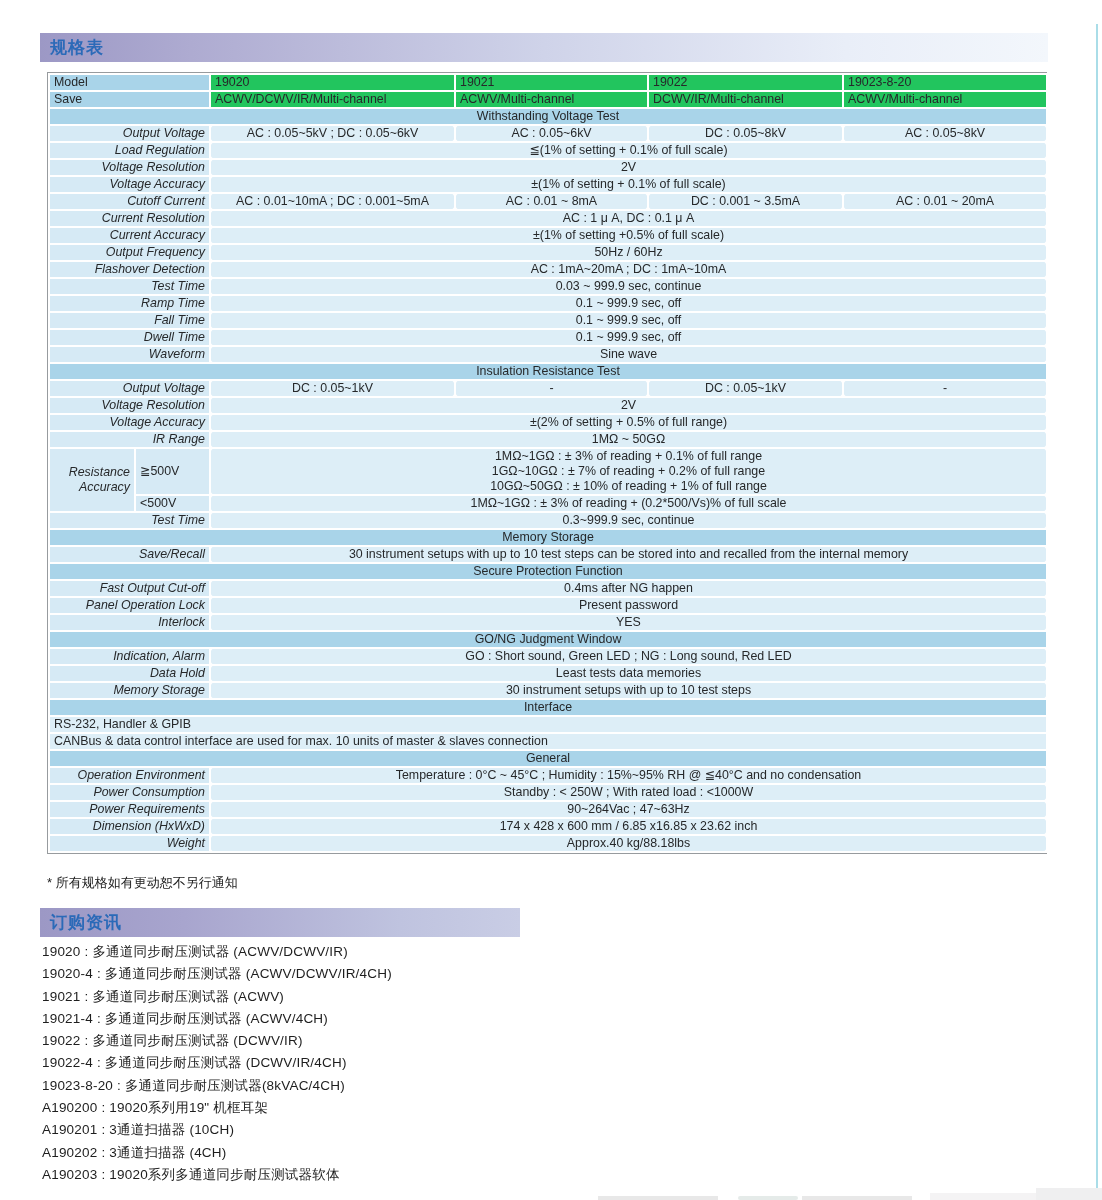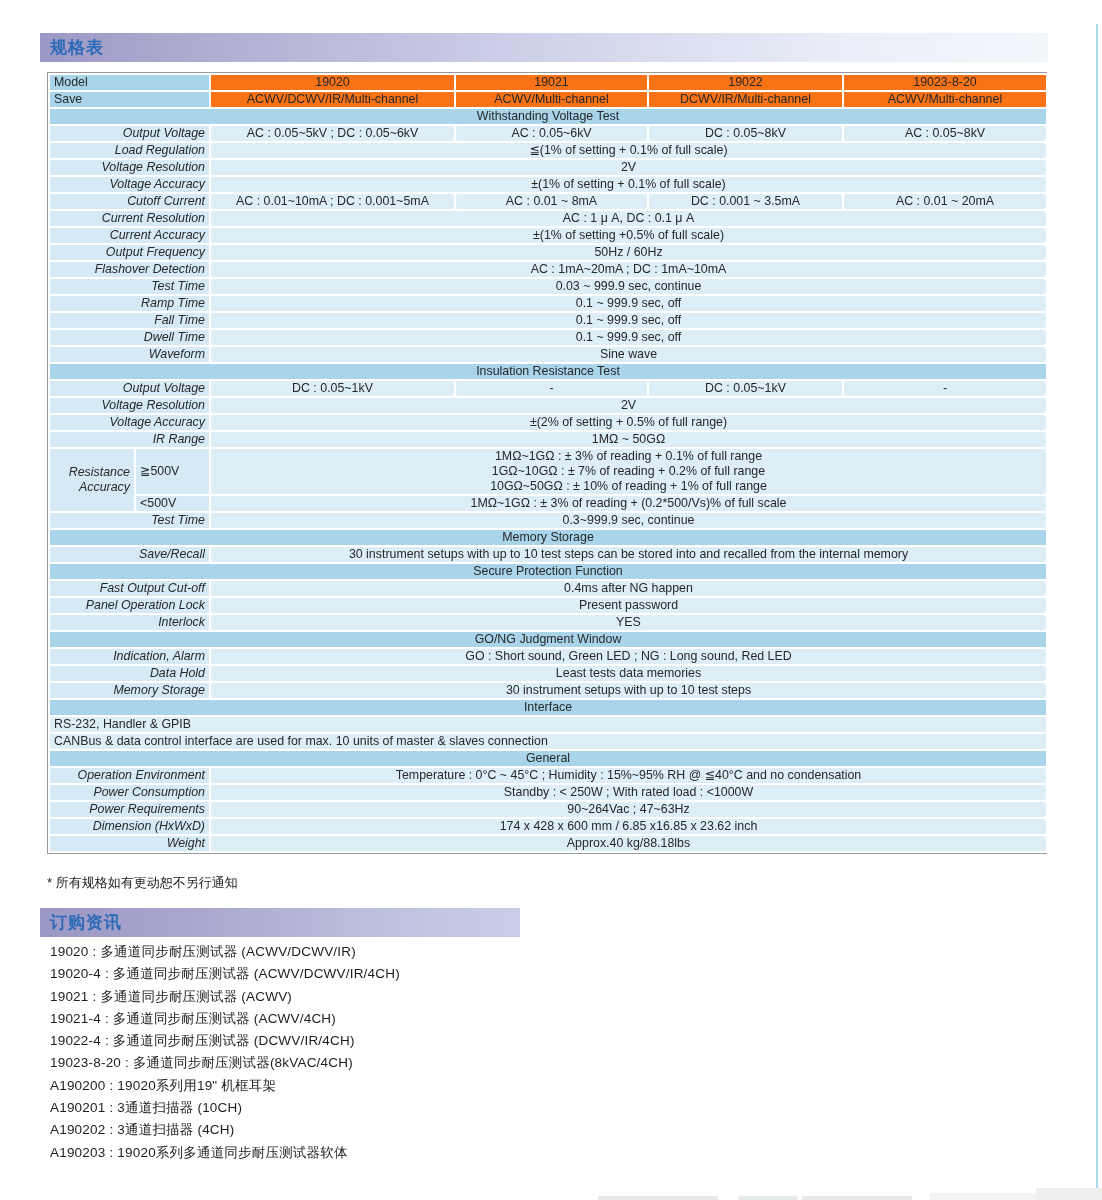--- a/index.html
+++ b/index.html
@@ -15,32 +15,32 @@
   #orderBar{left:40px;top:908px;width:480px;
      background:linear-gradient(to right,#9c98c5 0%,#a8a5ce 30%,#bfc3df 75%,#c9cde5 100%);}
 
   
   .tbl-wrap{position:absolute;left:47px;top:72px;width:998px;border:1.5px solid #979b9e;background:#fff;}
   table.spec{width:100%;border-collapse:collapse;table-layout:fixed;}
   table.spec td{border:2px solid #ffffff;padding:0 4px;font-size:12.4px;line-height:15px;
      vertical-align:middle;color:#26282a;overflow:hidden;white-space:normal;}
   td.sec{background:#a9d4e9;text-align:center;padding-left:6px;}
   td.hdrlbl{background:#a9d4e9;text-align:left;padding-left:6px;}
-  td.hdrval{background:#f97316;text-align:center;}
+  td.hdrval{background:#22c55e;text-align:left;}
   td.lbl{background:#d6eaf5;text-align:right;padding-left:6px;font-style:italic;}
   td.sublbl{background:#d6eaf5;text-align:left;padding-left:6px;}
   td.val{background:#ddeef7;text-align:center;border-radius:6px;}
   td.full{background:#ddeef7;text-align:left;padding-left:6px;}
   .cell-line{text-align:center;line-height:15px;}
 
   
   .footnote{position:absolute;left:47px;top:874px;font-size:13px;color:#222;}
 
   
-  .order-list{position:absolute;left:50px;top:941px;font-size:13.5px;color:#1e1e1e;}
+  .order-list{position:absolute;left:42px;top:941px;font-size:13.5px;color:#1e1e1e;}
   .order-list .order-item{line-height:22.3px;letter-spacing:.2px;}
 
   
   .edge-line{position:absolute;left:1096px;top:24px;width:2px;height:1176px;background:#8ed2e0;opacity:.75;}
   .corner-box{position:absolute;left:1036px;top:1188px;width:66px;height:12px;background:#efeff0;}
   .bottom-strip{position:absolute;left:930px;top:1193px;width:172px;height:7px;background:#f4f3f4;}
   .smudge{position:absolute;top:1196px;height:4px;background:#e2e2e2;opacity:.8;}
   .smudge.a{left:598px;width:120px;}
   .smudge.b{left:738px;width:60px;border-radius:2px;background:#dfe6e3;}
   .smudge.c{left:802px;width:110px;}
@@ -262,20 +262,21 @@
 
   <div class="title-bar" id="orderBar">
     <span class="bar-text">订购资讯</span>
   </div>
 
   <div class="order-list" id="orderList">
       <div class="order-item">19020 : 多通道同步耐压测试器 (ACWV/DCWV/IR)</div>
       <div class="order-item">19020-4 : 多通道同步耐压测试器 (ACWV/DCWV/IR/4CH)</div>
       <div class="order-item">19021 : 多通道同步耐压测试器 (ACWV)</div>
       <div class="order-item">19021-4 : 多通道同步耐压测试器 (ACWV/4CH)</div>
+      <div class="order-item">19022 : 多通道同步耐压测试器 (DCWV/IR)</div>
       <div class="order-item">19022-4 : 多通道同步耐压测试器 (DCWV/IR/4CH)</div>
       <div class="order-item">19023-8-20 : 多通道同步耐压测试器(8kVAC/4CH)</div>
       <div class="order-item">A190200 : 19020系列用19" 机框耳架</div>
       <div class="order-item">A190201 : 3通道扫描器 (10CH)</div>
       <div class="order-item">A190202 : 3通道扫描器 (4CH)</div>
       <div class="order-item">A190203 : 19020系列多通道同步耐压测试器软体</div>
     </div>
 
   <div class="edge-line"></div>
   <div class="bottom-strip"></div>

